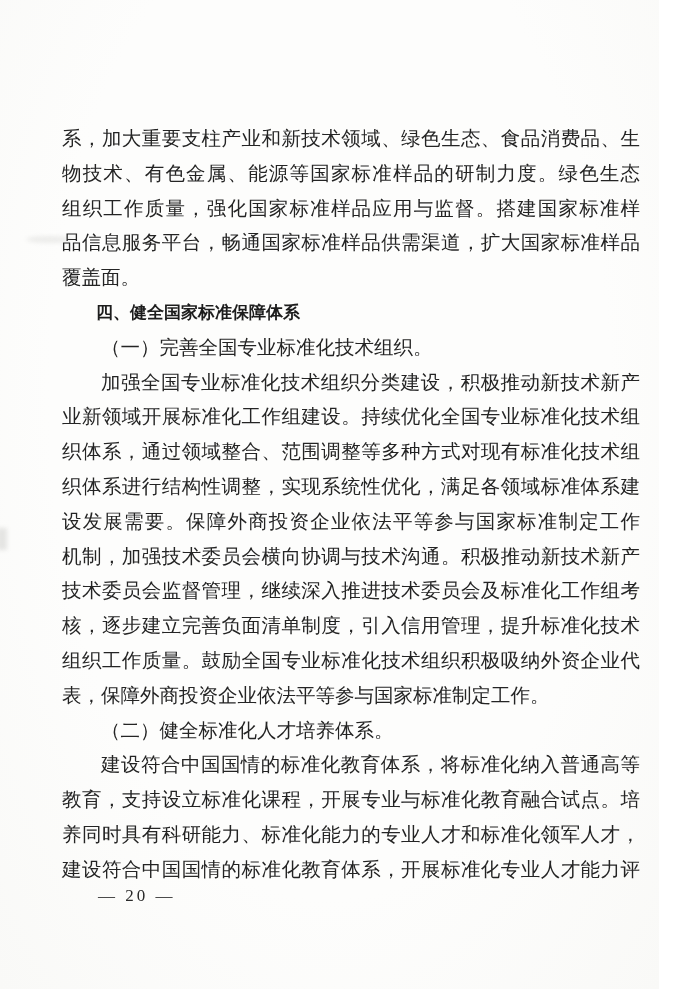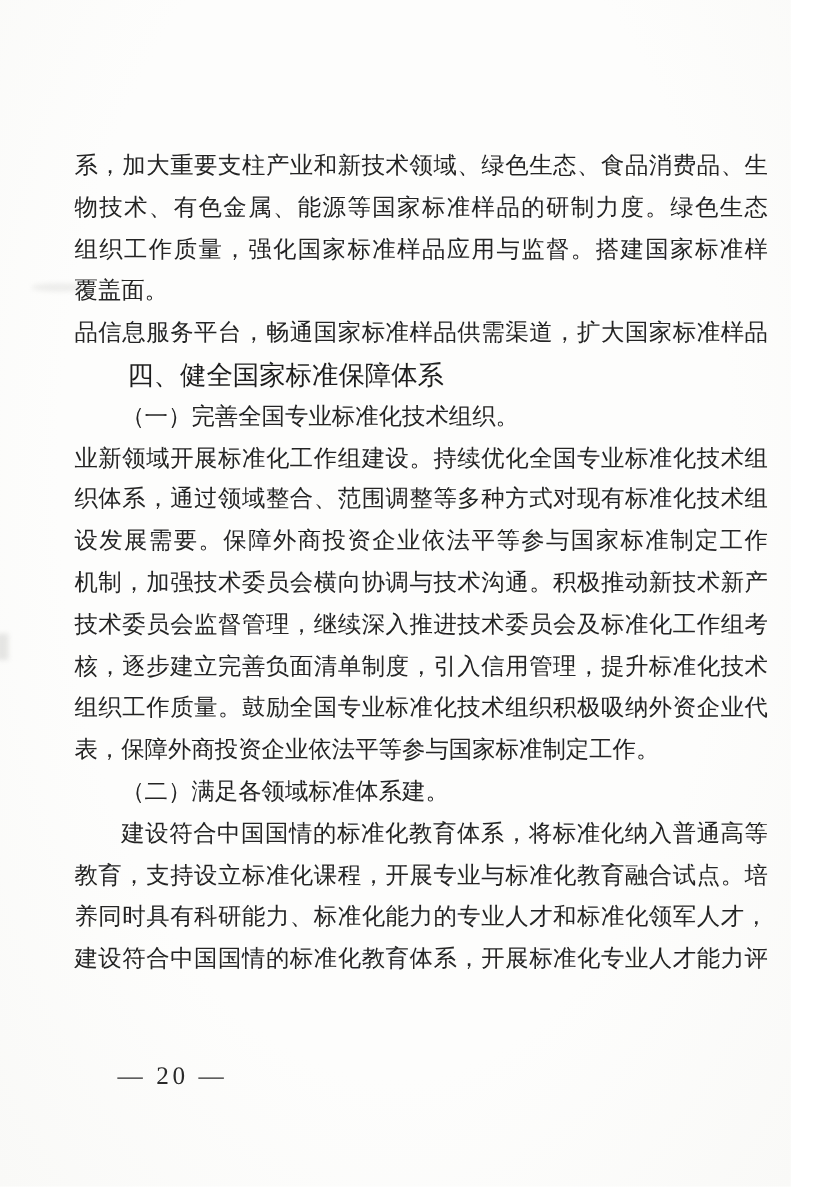--- a/index.html
+++ b/index.html
@@ -32,37 +32,37 @@
   }
   .line.body-end {
     text-align-last: left;
     -moz-text-align-last: left;
   }
   .line.body-indent {
     text-indent: 2em;
   }
   .line.heading {
     font-family: "Liberation Sans", sans-serif;
-    font-weight: 400;
-    font-size: 22px;
+    font-weight: 700;
+    font-size: 17px;
     text-indent: 2em;
     text-align-last: left;
     -moz-text-align-last: left;
     color: #1d1d1d;
   }
   .line.subheading {
     text-indent: 2em;
     text-align-last: left;
     -moz-text-align-last: left;
   }
   .page-number {
     position: absolute;
     left: 98px;
     top: 885px;
-    font-size: 21px;
+    font-size: 17px;
     line-height: 22px;
     letter-spacing: 3px;
     color: #2a2a2a;
   }
   
   .artifact {
     position: absolute;
     pointer-events: none;
   }
   .artifact.a1 {
@@ -89,33 +89,35 @@
   }
 </style>
 </head>
 <body>
 
 <div class="page">
   <div class="text-block">
       <div class="line body">系，加大重要支柱产业和新技术领域、绿色生态、食品消费品、生</div>
       <div class="line body">物技术、有色金属、能源等国家标准样品的研制力度。绿色生态</div>
       <div class="line body">组织工作质量，强化国家标准样品应用与监督。搭建国家标准样</div>
+      <div class="line body">品信息服务平台，畅通国家标准样品供需渠道，扩大国家标准样品</div>
       <div class="line body-end">覆盖面。</div>
-      <div class="line body">品信息服务平台，畅通国家标准样品供需渠道，扩大国家标准样品</div>
       <div class="line heading">四、健全国家标准保障体系</div>
       <div class="line subheading">（一）完善全国专业标准化技术组织。</div>
+      <div class="line body-indent">加强全国专业标准化技术组织分类建设，积极推动新技术新产</div>
       <div class="line body">业新领域开展标准化工作组建设。持续优化全国专业标准化技术组</div>
       <div class="line body">织体系，通过领域整合、范围调整等多种方式对现有标准化技术组</div>
+      <div class="line body">织体系进行结构性调整，实现系统性优化，满足各领域标准体系建</div>
       <div class="line body">设发展需要。保障外商投资企业依法平等参与国家标准制定工作</div>
       <div class="line body">机制，加强技术委员会横向协调与技术沟通。积极推动新技术新产</div>
       <div class="line body">技术委员会监督管理，继续深入推进技术委员会及标准化工作组考</div>
       <div class="line body">核，逐步建立完善负面清单制度，引入信用管理，提升标准化技术</div>
       <div class="line body">组织工作质量。鼓励全国专业标准化技术组织积极吸纳外资企业代</div>
       <div class="line body-end">表，保障外商投资企业依法平等参与国家标准制定工作。</div>
-      <div class="line subheading">（二）满足各领域标准体系建。</div>
+      <div class="line subheading">（二）健全标准化人才培养体系。</div>
       <div class="line body-indent">建设符合中国国情的标准化教育体系，将标准化纳入普通高等</div>
       <div class="line body">教育，支持设立标准化课程，开展专业与标准化教育融合试点。培</div>
       <div class="line body">养同时具有科研能力、标准化能力的专业人才和标准化领军人才，</div>
       <div class="line body">建设符合中国国情的标准化教育体系，开展标准化专业人才能力评</div>
     </div>
   <div class="page-number">— 20 —</div>
   <div class="artifact a1"></div>
   <div class="artifact a2"></div>
   <div class="artifact a3"></div>
 </div>

